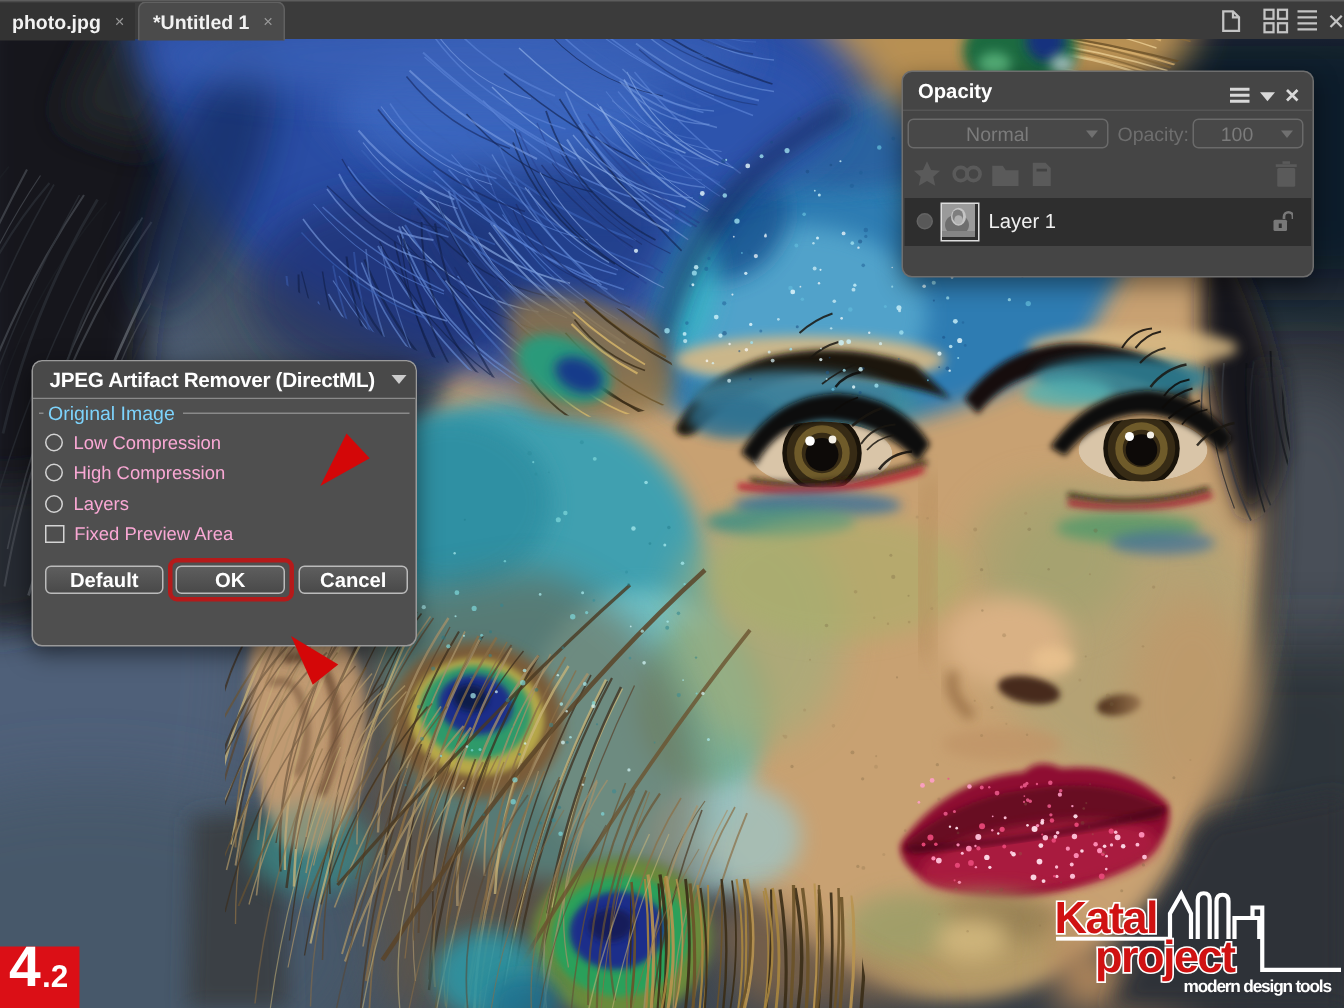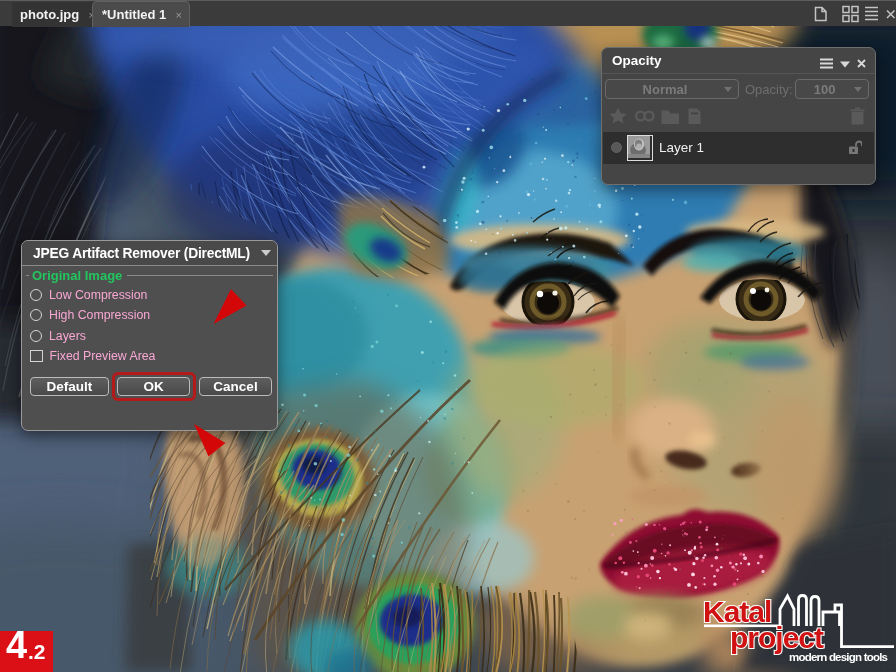--- a/index.html
+++ b/index.html
@@ -1,32 +1,32 @@
 <!DOCTYPE html>
 <html><head><meta charset="utf-8"><style>
 html,body{margin:0;padding:0;width:896px;height:672px;overflow:hidden;background:#333;font-family:"Liberation Sans",sans-serif;}
 #stage{position:absolute;inset:0;width:896px;height:672px;}
 #photo{position:absolute;left:0;top:0;}
 
 .topbar{position:absolute;left:0;top:0;width:896px;height:26px;background:#3b3b3b;border-top:1px solid #5d5d5d;box-sizing:border-box;z-index:20;}
-.tab1{position:absolute;left:12px;top:1px;width:90px;height:25px;background:#333;display:flex;align-items:center;text-align:center;}
+.tab1{position:absolute;left:0;top:1px;width:90px;height:25px;background:#333;display:flex;align-items:center;text-align:center;}
 .tab1 .tabtext{margin-left:8px;}
 .tab2{position:absolute;left:92px;top:0px;width:98px;height:26px;background:#4b4b4b;border-radius:5px 5px 0 0;display:flex;align-items:center;border:1px solid #616161;border-bottom:none;box-sizing:border-box;}
 .tab2 .tabtext{margin-left:9px;}
 .tabtext{color:#f2f2f2;font-size:13px;font-weight:bold;white-space:nowrap;}
 .tabx{color:#999;font-size:11px;margin-left:auto;margin-right:7px;}
 .winicons{position:absolute;right:0;top:0;}
 
 .dlg{position:absolute;left:21px;top:240px;width:257px;height:191px;background:#4f4f4f;border:1px solid #9a9a9a;border-radius:7px;box-sizing:border-box;z-index:30;box-shadow:0 5px 16px rgba(0,0,0,.5);}
 .dlg-hd{height:24px;border-bottom:1px solid #8a8a8a;display:flex;align-items:center;position:relative;background:#494949;border-radius:6px 6px 0 0;}
 .dlg-hd span:first-child{color:#fff;font-weight:bold;font-size:13.8px;margin-left:11px;letter-spacing:-0.2px;}
 .dd-arr{position:absolute;right:6px;top:9px;width:0;height:0;border-left:5px solid transparent;border-right:5px solid transparent;border-top:6px solid #ccc;}
 .dlg-bd{position:relative;}
 .grouplabel{display:flex;align-items:center;height:19px;margin:0 4px 0 4px;}
-.gl-text{color:#22c55e;font-weight:bold;font-size:13px;padding:0 5px 0 3px;}
+.gl-text{color:#7dd3fc;font-weight:normal;font-size:13px;padding:0 5px 0 3px;}
 .gl-line{height:1px;background:#8a8a8a;}
 .gl-l{width:3px;}
 .gl-r{flex:1;}
 .row{display:flex;align-items:center;height:20.3px;margin-left:8px;position:relative;}
 .radio{width:12px;height:12px;border-radius:50%;border:1.7px solid #d4d4d4;background:#4e4e4e;box-sizing:border-box;flex:none;margin-left:0;}
 .radio.checked{position:relative;}
 .radio.checked:after{content:"";position:absolute;left:2.1px;top:2.1px;width:4.5px;height:4.5px;border-radius:50%;background:#ececec;}
 .checkbox{width:12.5px;height:12.5px;border:1.7px solid #d4d4d4;background:#4e4e4e;box-sizing:border-box;flex:none;margin-left:0;}
 .rlab{color:#f9a8d4;font-size:12.3px;margin-left:7px;white-space:nowrap;}
 .row.hl:before{content:"";position:absolute;left:-6px;top:-0.7px;width:188px;height:21px;border:2.6px solid #c41a1a;border-radius:2px;box-sizing:border-box;}
@@ -37,21 +37,21 @@
 .btn-can{left:169px;width:73px;}
 .okbox{position:absolute;left:81.5px;top:-5.5px;width:84px;height:29px;border:3px solid #b51a1a;border-radius:6px;box-sizing:border-box;}
 .arrows{position:absolute;left:0;top:0;z-index:40;pointer-events:none;}
 
 .lpanel{position:absolute;left:601px;top:47px;width:275px;height:138px;background:#454545;border:1px solid #6e6e6e;border-radius:7px;box-sizing:border-box;z-index:25;box-shadow:0 5px 16px rgba(0,0,0,.45);}
 .lp-hd{height:25px;border-bottom:1px solid #555;position:relative;display:flex;align-items:center;}
 .lp-title{color:#fff;font-weight:bold;font-size:13.5px;margin-left:10px;}
 .lp-ict{position:absolute;right:3px;top:3px;}
 .lp-r1{display:flex;align-items:center;height:30px;}
 .lsel{height:20px;border:1px solid #6a6a6a;border-radius:4px;background:#484848;display:flex;align-items:center;position:relative;box-sizing:border-box;}
-.lsel-t{flex:1;text-align:center;color:#7b7b7b;font-weight:bold;font-size:13px;}
+.lsel-t{flex:1;text-align:center;color:#7b7b7b;font-weight:normal;font-size:13px;}
 .lsel-a{width:0;height:0;border-left:4.5px solid transparent;border-right:4.5px solid transparent;border-top:5.5px solid #707070;margin-right:6px;}
 .lop{color:#6e6e6e;font-size:13px;margin-left:6px;margin-right:2px;}
 .lp-r2{height:27px;position:relative;margin-left:3px;}
 .trash{position:absolute;right:7px;top:1px;}
 .lp-layer{position:absolute;left:1px;right:1px;top:84px;height:31.5px;background:#2e2e2e;display:flex;align-items:center;}
 .lcirc{width:11px;height:11px;border-radius:50%;background:#585858;border:1.5px solid #646464;margin-left:8px;flex:none;box-sizing:border-box;}
 .lthumb{width:24px;height:24px;border:1px solid #ddd;margin-left:5px;flex:none;display:block;line-height:0;box-sizing:content-box;}
 .lname{color:#f0f0f0;font-size:13.5px;margin-left:6px;}
 .llock{position:absolute;right:12px;top:7px;}
 

